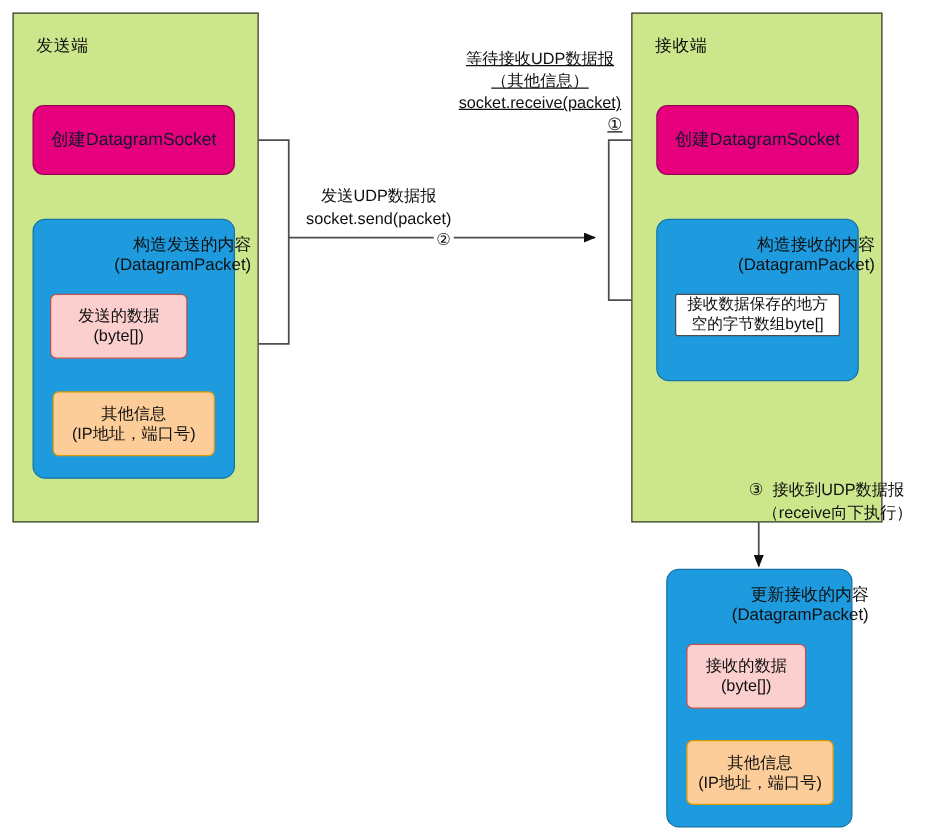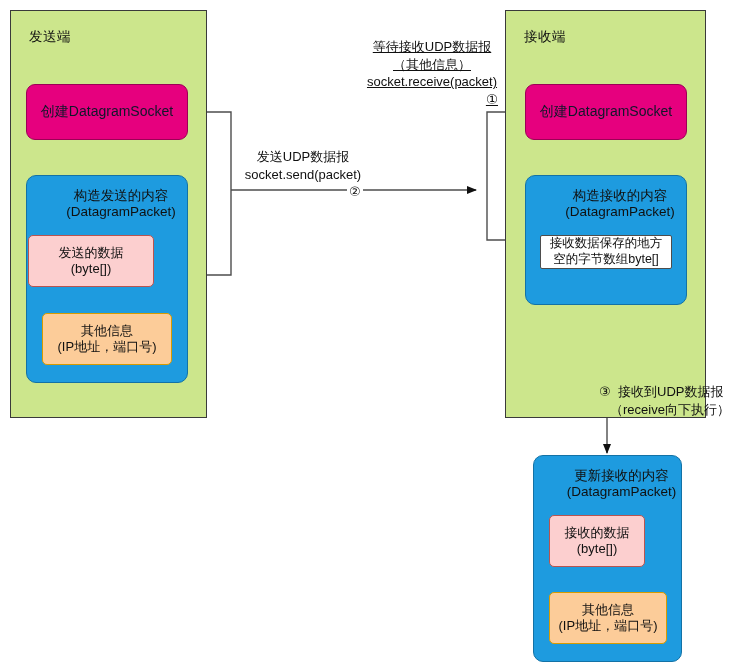--- a/index.html
+++ b/index.html
@@ -62,21 +62,21 @@
     border: 1.3px solid #1372a6;
     border-radius: 10px;
     color: #101010;
     font-size: 13.5px;
     justify-content: flex-start;
     padding-top: 12px;
   }
   .packet-title {
     display: block;
     width: 100%;
-    text-align: center;
+    text-align: right;
     margin-left: 28px;
   }
 
   
   .chip {
     position: absolute;
     box-sizing: border-box;
     display: flex;
     flex-direction: column;
     align-items: center;
@@ -139,21 +139,21 @@
 
 <div class="box socket-box" style="left:26px; top:84px; width:162px; height:56px;">
   <span>创建DatagramSocket</span>
 </div>
 
 <div class="box packet-box" style="left:26px; top:175px; width:162px; height:208px;">
   <span class="packet-title">构造发送的内容</span>
   <span class="packet-title">(DatagramPacket)</span>
 </div>
 
-<div class="chip chip-pink" style="left:28px; top:235px; width:126px; height:52px;">
+<div class="chip chip-pink" style="left:40px; top:235px; width:110px; height:52px;">
   <span>发送的数据</span>
   <span>(byte[])</span>
 </div>
 
 <div class="chip chip-orange" style="left:42px; top:313px; width:130px; height:52px;">
   <span>其他信息</span>
   <span>(IP地址，端口号)</span>
 </div>
 
 <div class="box endpoint" style="left:505px; top:10px; width:201px; height:408px;">

